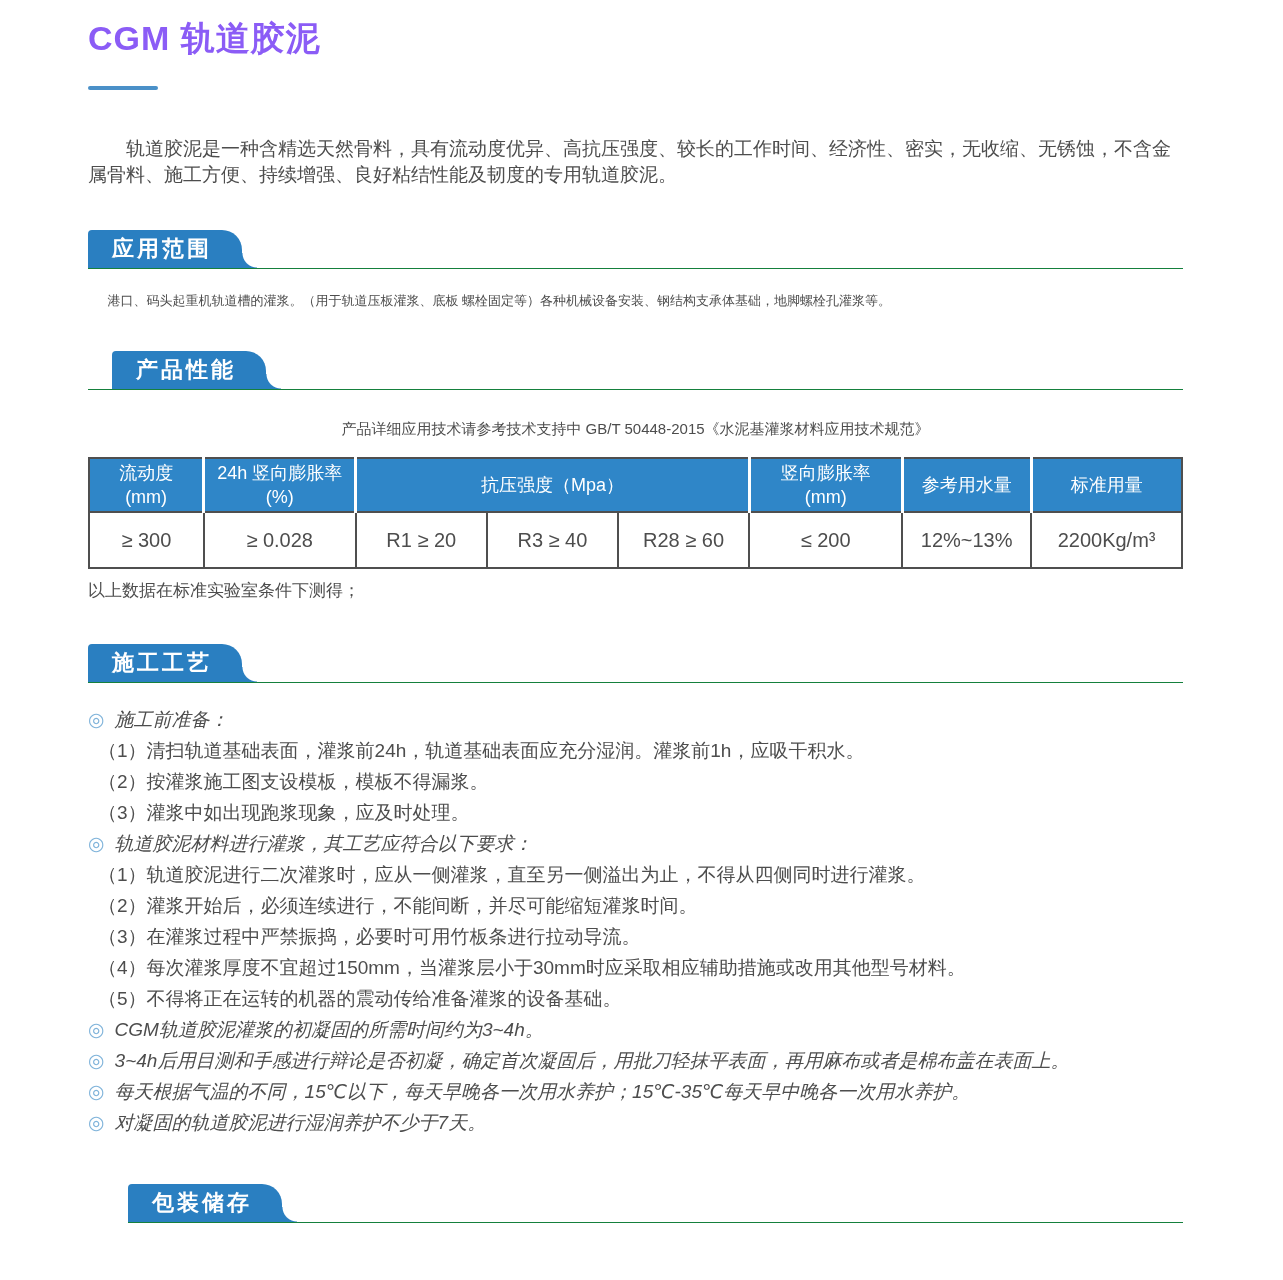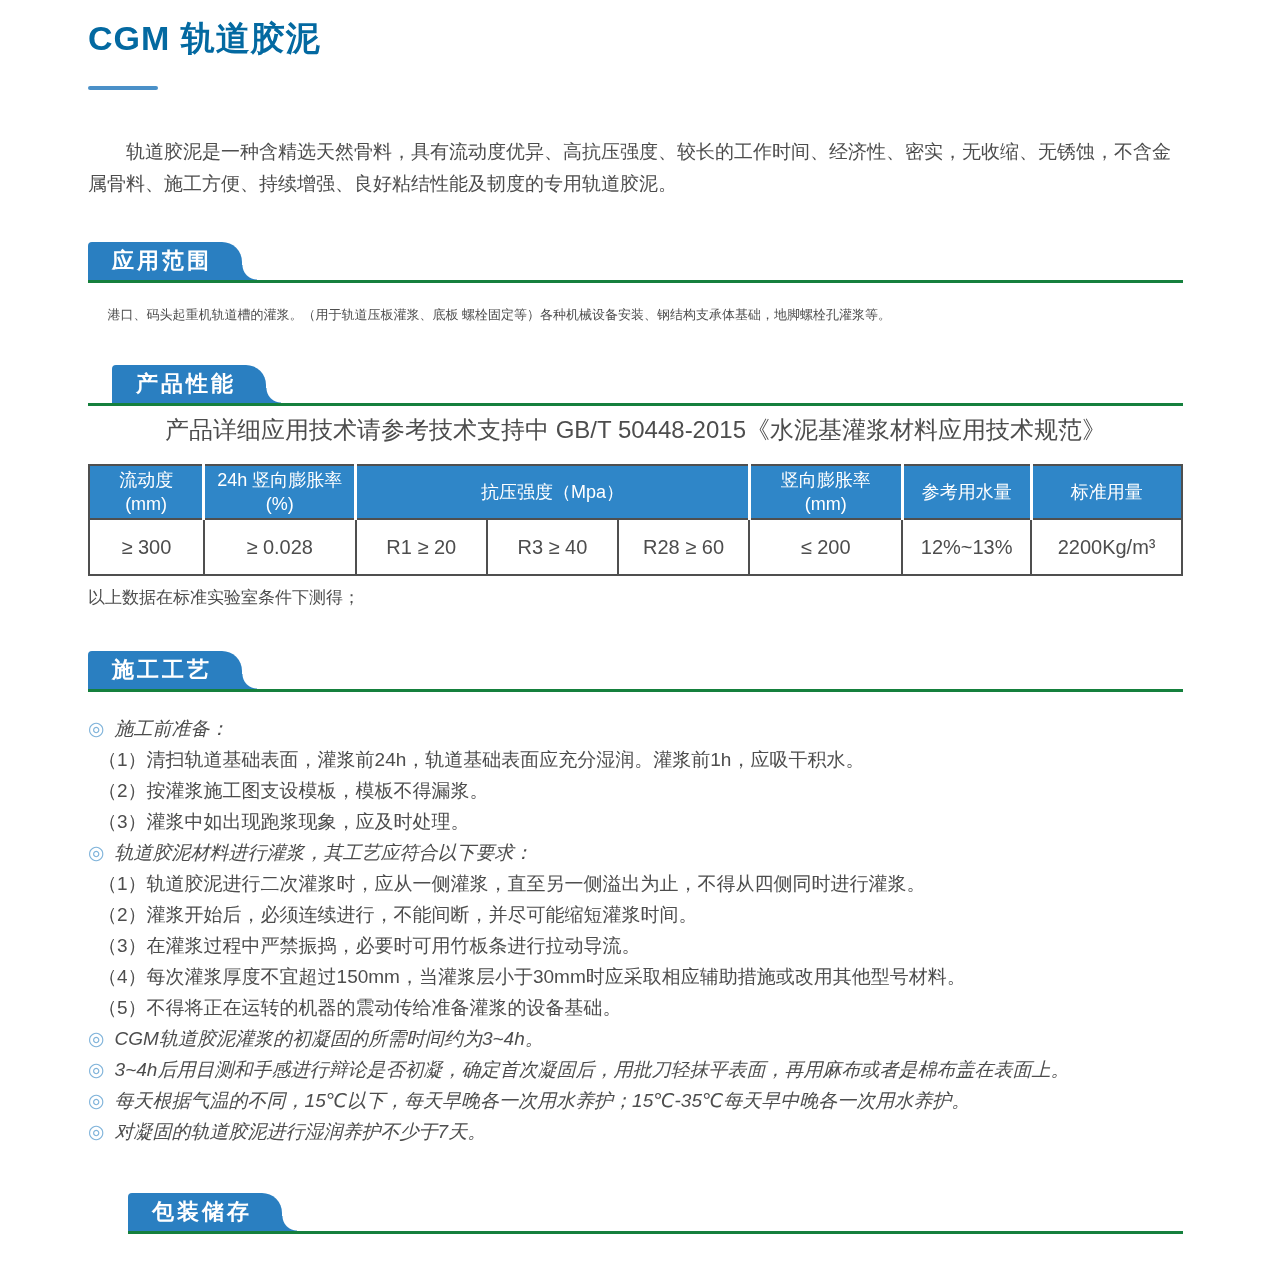--- a/index.html
+++ b/index.html
@@ -5,50 +5,50 @@
   * { margin: 0; padding: 0; box-sizing: border-box; }
   html, body { width: 1283px; height: 1280px; background: #ffffff; overflow: hidden; }
   body {
     font-family: "Liberation Sans", "DejaVu Sans", sans-serif;
     color: #4d4d4d;
   }
   .page { padding: 16px 100px 0 88px; width: 1283px; }
 
   
   .page-title {
-    color: #0369a1;
+    color: #8b5cf6;
     font-size: 34px;
     font-weight: bold;
     letter-spacing: 1px;
   }
   .title-underline {
     width: 70px; height: 4px;
     background: #4a90c8;
     margin-top: 24px;
     border-radius: 2px;
   }
 
   
   .intro {
     margin-top: 46px;
     font-size: 19px;
-    line-height: 32px;
+    line-height: 26px;
     color: #4d4d4d;
     text-indent: 2em;
   }
   .body-text {
     font-size: 13px;
     line-height: 24px;
     color: #4d4d4d;
   }
   .indent { text-indent: 1.5em; }
 
   
   .sec-head {
-    border-bottom: 3px solid #15803d;
+    border-bottom: 1px solid #15803d;
     line-height: 0;
     white-space: nowrap;
   }
   .sec-badge {
     position: relative;
     display: inline-block;
     background: #2a7fc1;
     color: #ffffff;
     font-size: 22px;
     font-weight: bold;
@@ -66,21 +66,21 @@
     width: 15px; height: 15px;
     background: radial-gradient(circle at 100% 0, rgba(0,0,0,0) 14px, #2a7fc1 15px);
   }
 
   .mt-app  { margin-top: 42px; }
   .mt-perf { margin-top: 38px; padding-left: 24px; }
   .mt-proc { margin-top: 42px; }
   .mt-pack { margin-top: 50px; margin-left: 40px; }
 
   .app-text  { margin-top: 20px; }
-  .perf-note { margin-top: 8px; text-align: center; font-size: 24px; }
+  .perf-note { margin-top: 30px; text-align: center; font-size: 15px; }
 
   
   .perf-table {
     width: 100%;
     margin-top: 18px;
     border-collapse: collapse;
     border: 2px solid #4f4f4f;
     table-layout: fixed;
   }
   .perf-table th {

